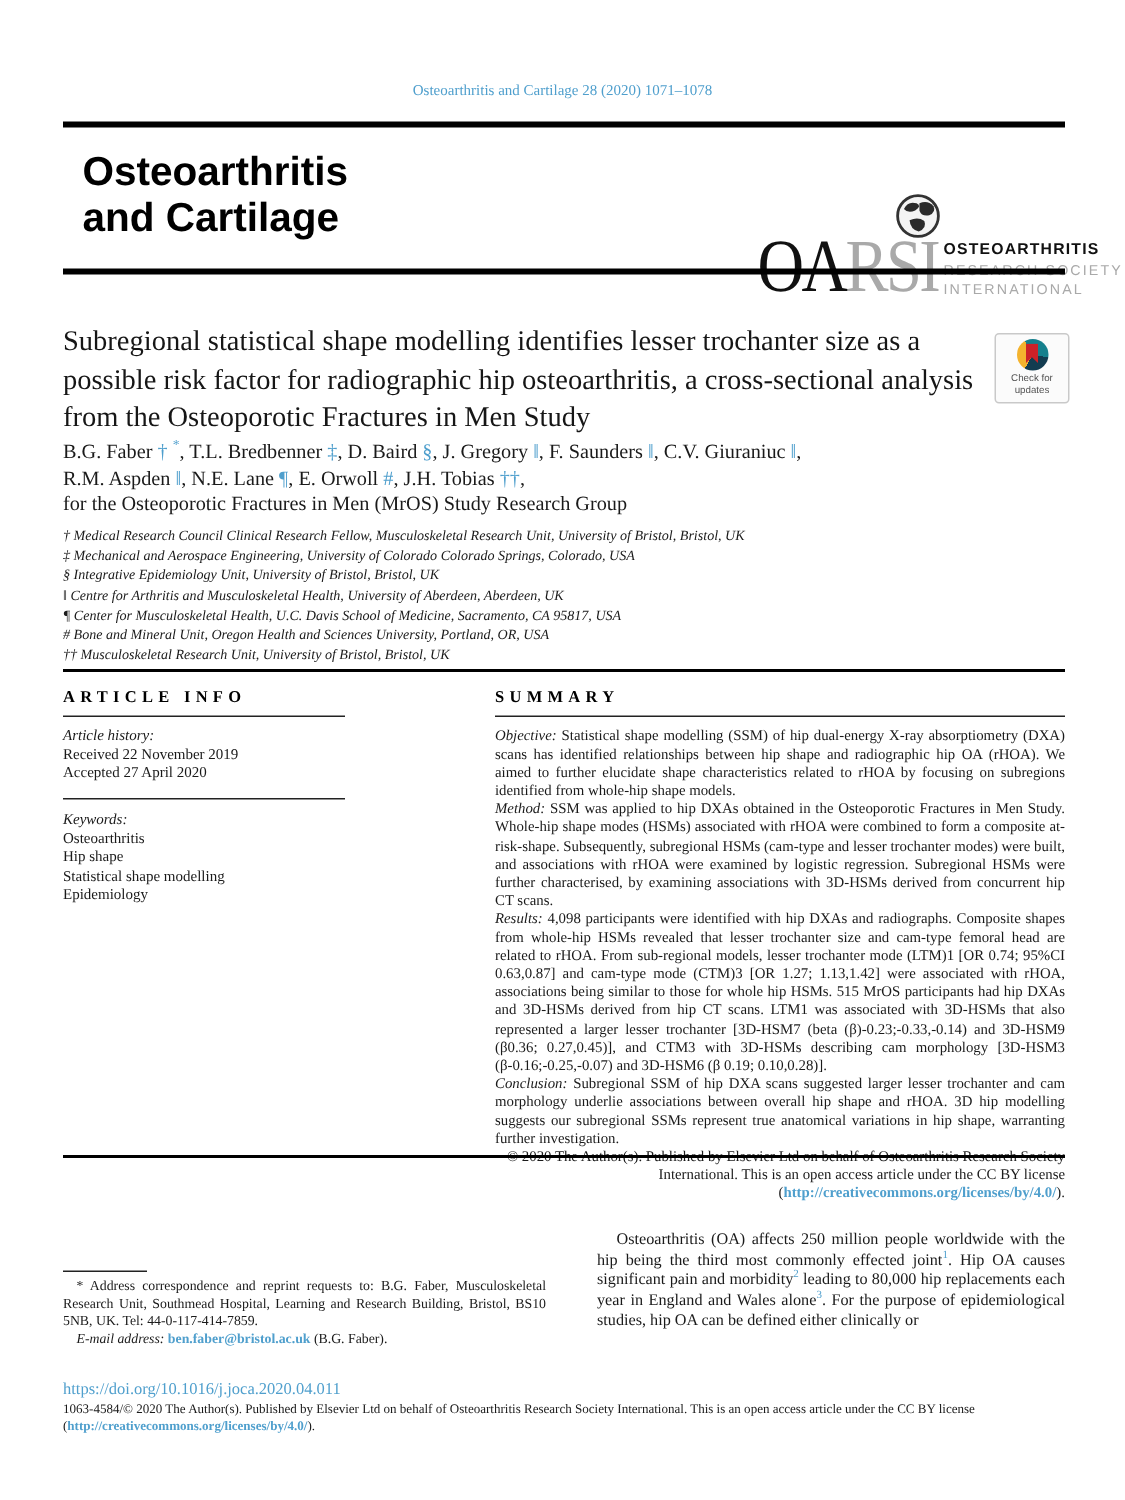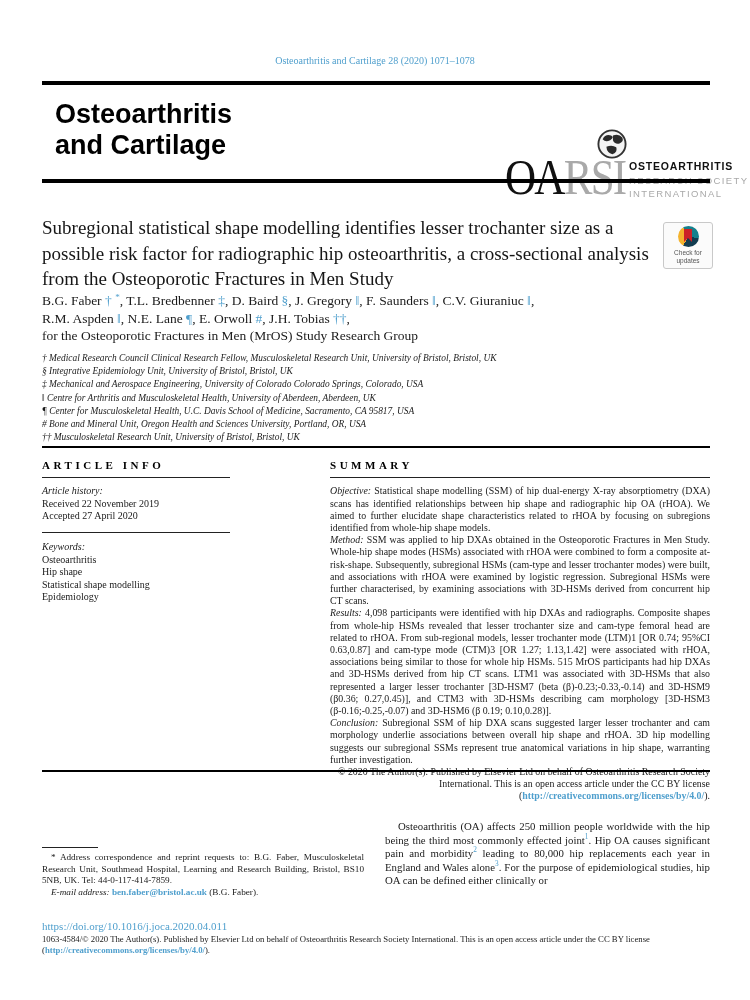--- a/index.html
+++ b/index.html
@@ -61,21 +61,21 @@
   .info-divider{height:1.3px;background:#222;margin:9px 0 8px 0;}
   .summary-col{position:absolute;top:459px;left:330px;width:380px;}
   .summary-col p{font-size:9.9px;line-height:12.2px;text-align:justify;}
   .summary-copyright{text-align:right !important;}
   
   .footnote{position:absolute;top:847px;left:42px;width:322px;}
   .fn-rule{width:56px;height:1.2px;background:#222;margin-bottom:4px;}
   .footnote p{font-size:9.2px;line-height:11.6px;text-align:justify;text-indent:9px;}
   .intro{position:absolute;top:808px;left:385px;width:325px;}
   .intro h2{font-size:11.5px;line-height:14px;color:#000;}
-  .intro p{margin-top:12px;font-size:10.8px;line-height:13.6px;text-align:justify;text-indent:13px;}
+  .intro p{margin-top:12px;font-size:10.8px;line-height:13.6px;text-align:justify;text-indent:13px;margin-left:13px;}
   .pagefooter{position:absolute;top:916px;left:42px;width:668px;}
   .pagefooter .doi{font-size:11px;line-height:11px;color:var(--blue);display:inline-block;}
   .pagefooter p{font-size:8.7px;line-height:11px;}
   
   .sg-link{color:var(--blue);font-weight:bold;}
   .sg-blue{color:var(--blue);}
   .sg-i{font-style:italic;}
   .sg-bi{font-style:italic;font-weight:normal;}
   sup{font-size:68%;line-height:0;vertical-align:super;}
   .sg-supblue{color:var(--blue);}
@@ -128,22 +128,22 @@
   </div>
 
   <div class="authors">
     <div>B.G. Faber <span class="sg-blue">† </span><sup class="sg-supblue">*</sup>, T.L. Bredbenner <span class="sg-blue">‡</span>, D. Baird <span class="sg-blue">§</span>, J. Gregory <span class="sg-blue">‖</span>, F. Saunders <span class="sg-blue">‖</span>, C.V. Giuraniuc <span class="sg-blue">‖</span>,</div>
     <div>R.M. Aspden <span class="sg-blue">‖</span>, N.E. Lane <span class="sg-blue">¶</span>, E. Orwoll <span class="sg-blue">#</span>, J.H. Tobias <span class="sg-blue">††</span>,</div>
     <div>for the Osteoporotic Fractures in Men (MrOS) Study Research Group</div>
   </div>
 
   <div class="affiliations">
     <div>† Medical Research Council Clinical Research Fellow, Musculoskeletal Research Unit, University of Bristol, Bristol, UK</div>
+    <div>‡ Mechanical and Aerospace Engineering, University of Colorado Colorado Springs, Colorado, USA</div>
     <div>§ Integrative Epidemiology Unit, University of Bristol, Bristol, UK</div>
-    <div>‡ Mechanical and Aerospace Engineering, University of Colorado Colorado Springs, Colorado, USA</div>
     <div>‖ Centre for Arthritis and Musculoskeletal Health, University of Aberdeen, Aberdeen, UK</div>
     <div>¶ Center for Musculoskeletal Health, U.C. Davis School of Medicine, Sacramento, CA 95817, USA</div>
     <div># Bone and Mineral Unit, Oregon Health and Sciences University, Portland, OR, USA</div>
     <div>†† Musculoskeletal Research Unit, University of Bristol, Bristol, UK</div>
   </div>
 
   <div class="rule rule-affil"></div>
 
   <div class="info-col">
     <div class="col-heading">ARTICLE INFO</div>

